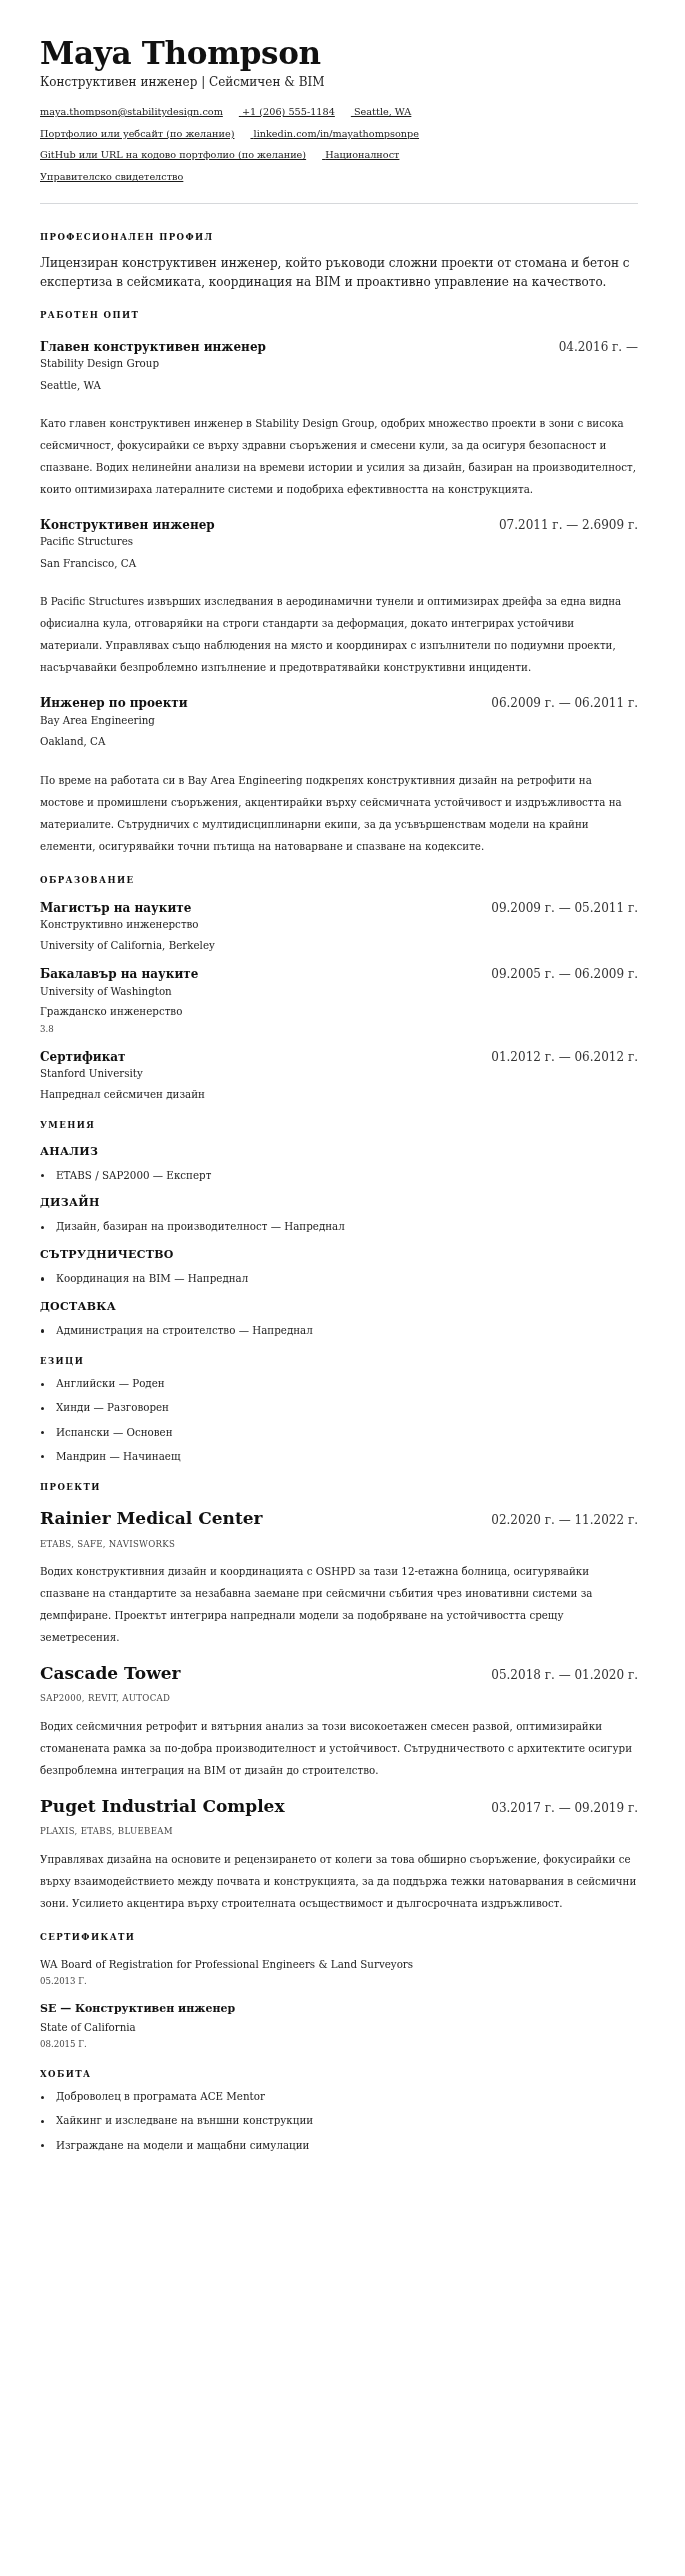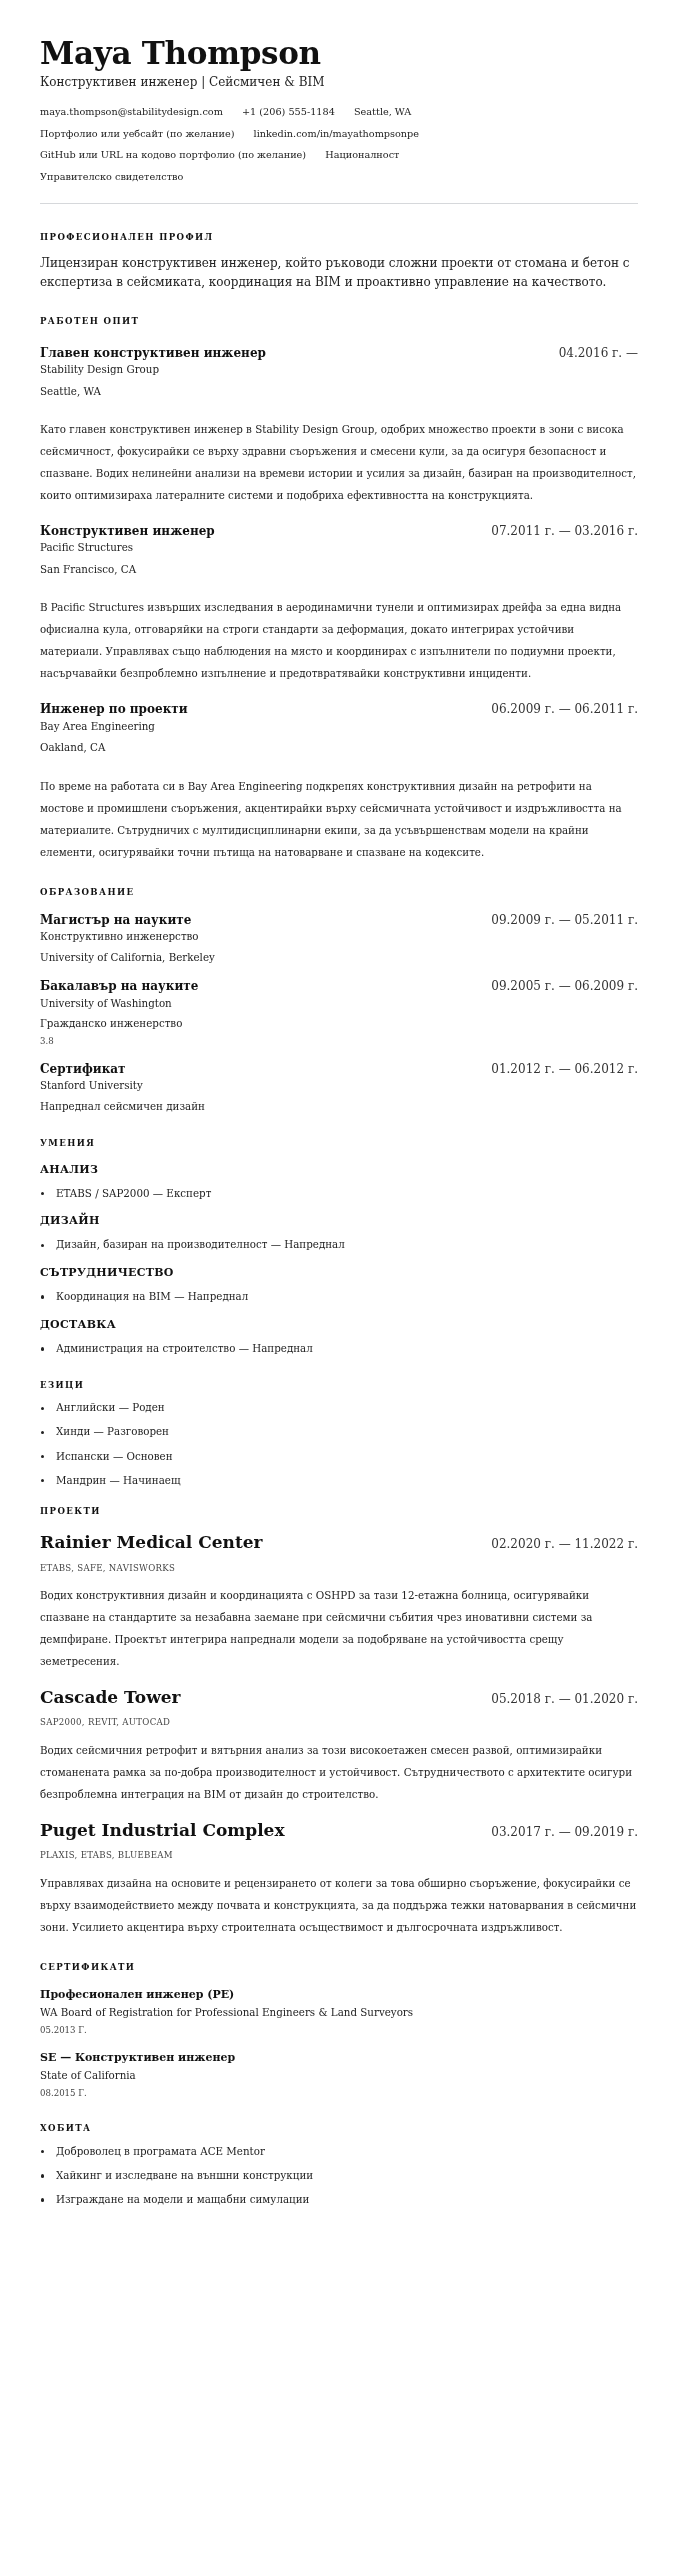--- a/index.html
+++ b/index.html
@@ -7,30 +7,30 @@
   body {
     width: 686px;
     min-height: 2576px;
     font-family: "DejaVu Serif", serif;
     color: #1a1a1a;
   }
   .page { padding: 35px 40px 34px 40px; width: 678px; }
 
   .name { font-size: 31px; font-weight: bold; color: #111; line-height: 37px; letter-spacing: -0.3px; }
   .headline { font-size: 12px; color: #1f1f1f; margin-top: 2px; line-height: 17px; }
-  .contact { margin-top: 15px; }
+  .contact { margin-top: 15px; text-decoration: underline; }
   .contact-row { font-size: 9.7px; color: #222; line-height: 12.6px; margin-bottom: 9.1px; }
   .contact-row span { margin-right: 16px; }
   .divider { height: 1.1px; background: #d6d8db; margin-top: 19.4px; margin-bottom: 0; border: none; }
 
   .section-title {
     font-size: 8.6px; font-weight: bold; letter-spacing: 1.4px; text-transform: uppercase;
     color: #111; line-height: 11.4px;
   }
-  .section { margin-top: 24px; }
+  .section { margin-top: 18px; }
   .section.first { margin-top: 27.4px; }
 
   .profile-text { font-size: 12px; line-height: 19px; color: #222; margin-top: 11.4px; }
 
   .entry { margin-top: 17px; }
   .entry-head { display: flex; justify-content: space-between; align-items: baseline; }
   .entry-title { font-size: 12px; font-weight: bold; color: #111; line-height: 16px; }
   .entry-date { font-size: 12px; color: #333; white-space: nowrap; }
   .entry-sub { font-size: 10.3px; color: #222; line-height: 15px; margin-top: 1.1px; }
   .entry-loc { font-size: 10.3px; color: #222; line-height: 15px; margin-top: 6.9px; }
@@ -103,21 +103,21 @@
         <div class="entry-date">04.2016 г. —</div>
       </div>
       <div class="entry-sub">Stability Design Group</div>
       <div class="entry-loc">Seattle, WA</div>
       <p class="entry-desc">Като главен конструктивен инженер в Stability Design Group, одобрих множество проекти в зони с висока сейсмичност, фокусирайки се върху здравни съоръжения и смесени кули, за да осигуря безопасност и спазване. Водих нелинейни анализи на времеви истории и усилия за дизайн, базиран на производителност, които оптимизираха латералните системи и подобриха ефективността на конструкцията.</p>
     </div>
 
     <div class="entry">
       <div class="entry-head">
         <div class="entry-title">Конструктивен инженер</div>
-        <div class="entry-date">07.2011 г. — 03.2016 г.</div>
+        <div class="entry-date">07.2011 г. — 2.6909 г.</div>
       </div>
       <div class="entry-sub">Pacific Structures</div>
       <div class="entry-loc">San Francisco, CA</div>
       <p class="entry-desc">В Pacific Structures извърших изследвания в аеродинамични тунели и оптимизирах дрейфа за една видна офисиална кула, отговаряйки на строги стандарти за деформация, докато интегрирах устойчиви материали. Управлявах също наблюдения на място и координирах с изпълнители по подиумни проекти, насърчавайки безпроблемно изпълнение и предотвратявайки конструктивни инциденти.</p>
     </div>
 
     <div class="entry">
       <div class="entry-head">
         <div class="entry-title">Инженер по проекти</div>
         <div class="entry-date">06.2009 г. — 06.2011 г.</div>
@@ -227,21 +227,20 @@
       </div>
       <div class="proj-tools">PLAXIS, ETABS, BLUEBEAM</div>
       <p class="proj-desc">Управлявах дизайна на основите и рецензирането от колеги за това обширно съоръжение, фокусирайки се върху взаимодействието между почвата и конструкцията, за да поддържа тежки натоварвания в сейсмични зони. Усилието акцентира върху строителната осъществимост и дългосрочната издръжливост.</p>
     </div>
   </section>
 
   <section class="section">
     <h2 class="section-title">Сертификати</h2>
 
     <div class="cert">
-      <div class="cert-title">Професионален инженер (PE)</div>
       <div class="cert-issuer">WA Board of Registration for Professional Engineers &amp; Land Surveyors</div>
       <div class="cert-date">05.2013 Г.</div>
     </div>
 
     <div class="cert">
       <div class="cert-title">SE — Конструктивен инженер</div>
       <div class="cert-issuer">State of California</div>
       <div class="cert-date">08.2015 Г.</div>
     </div>
   </section>

